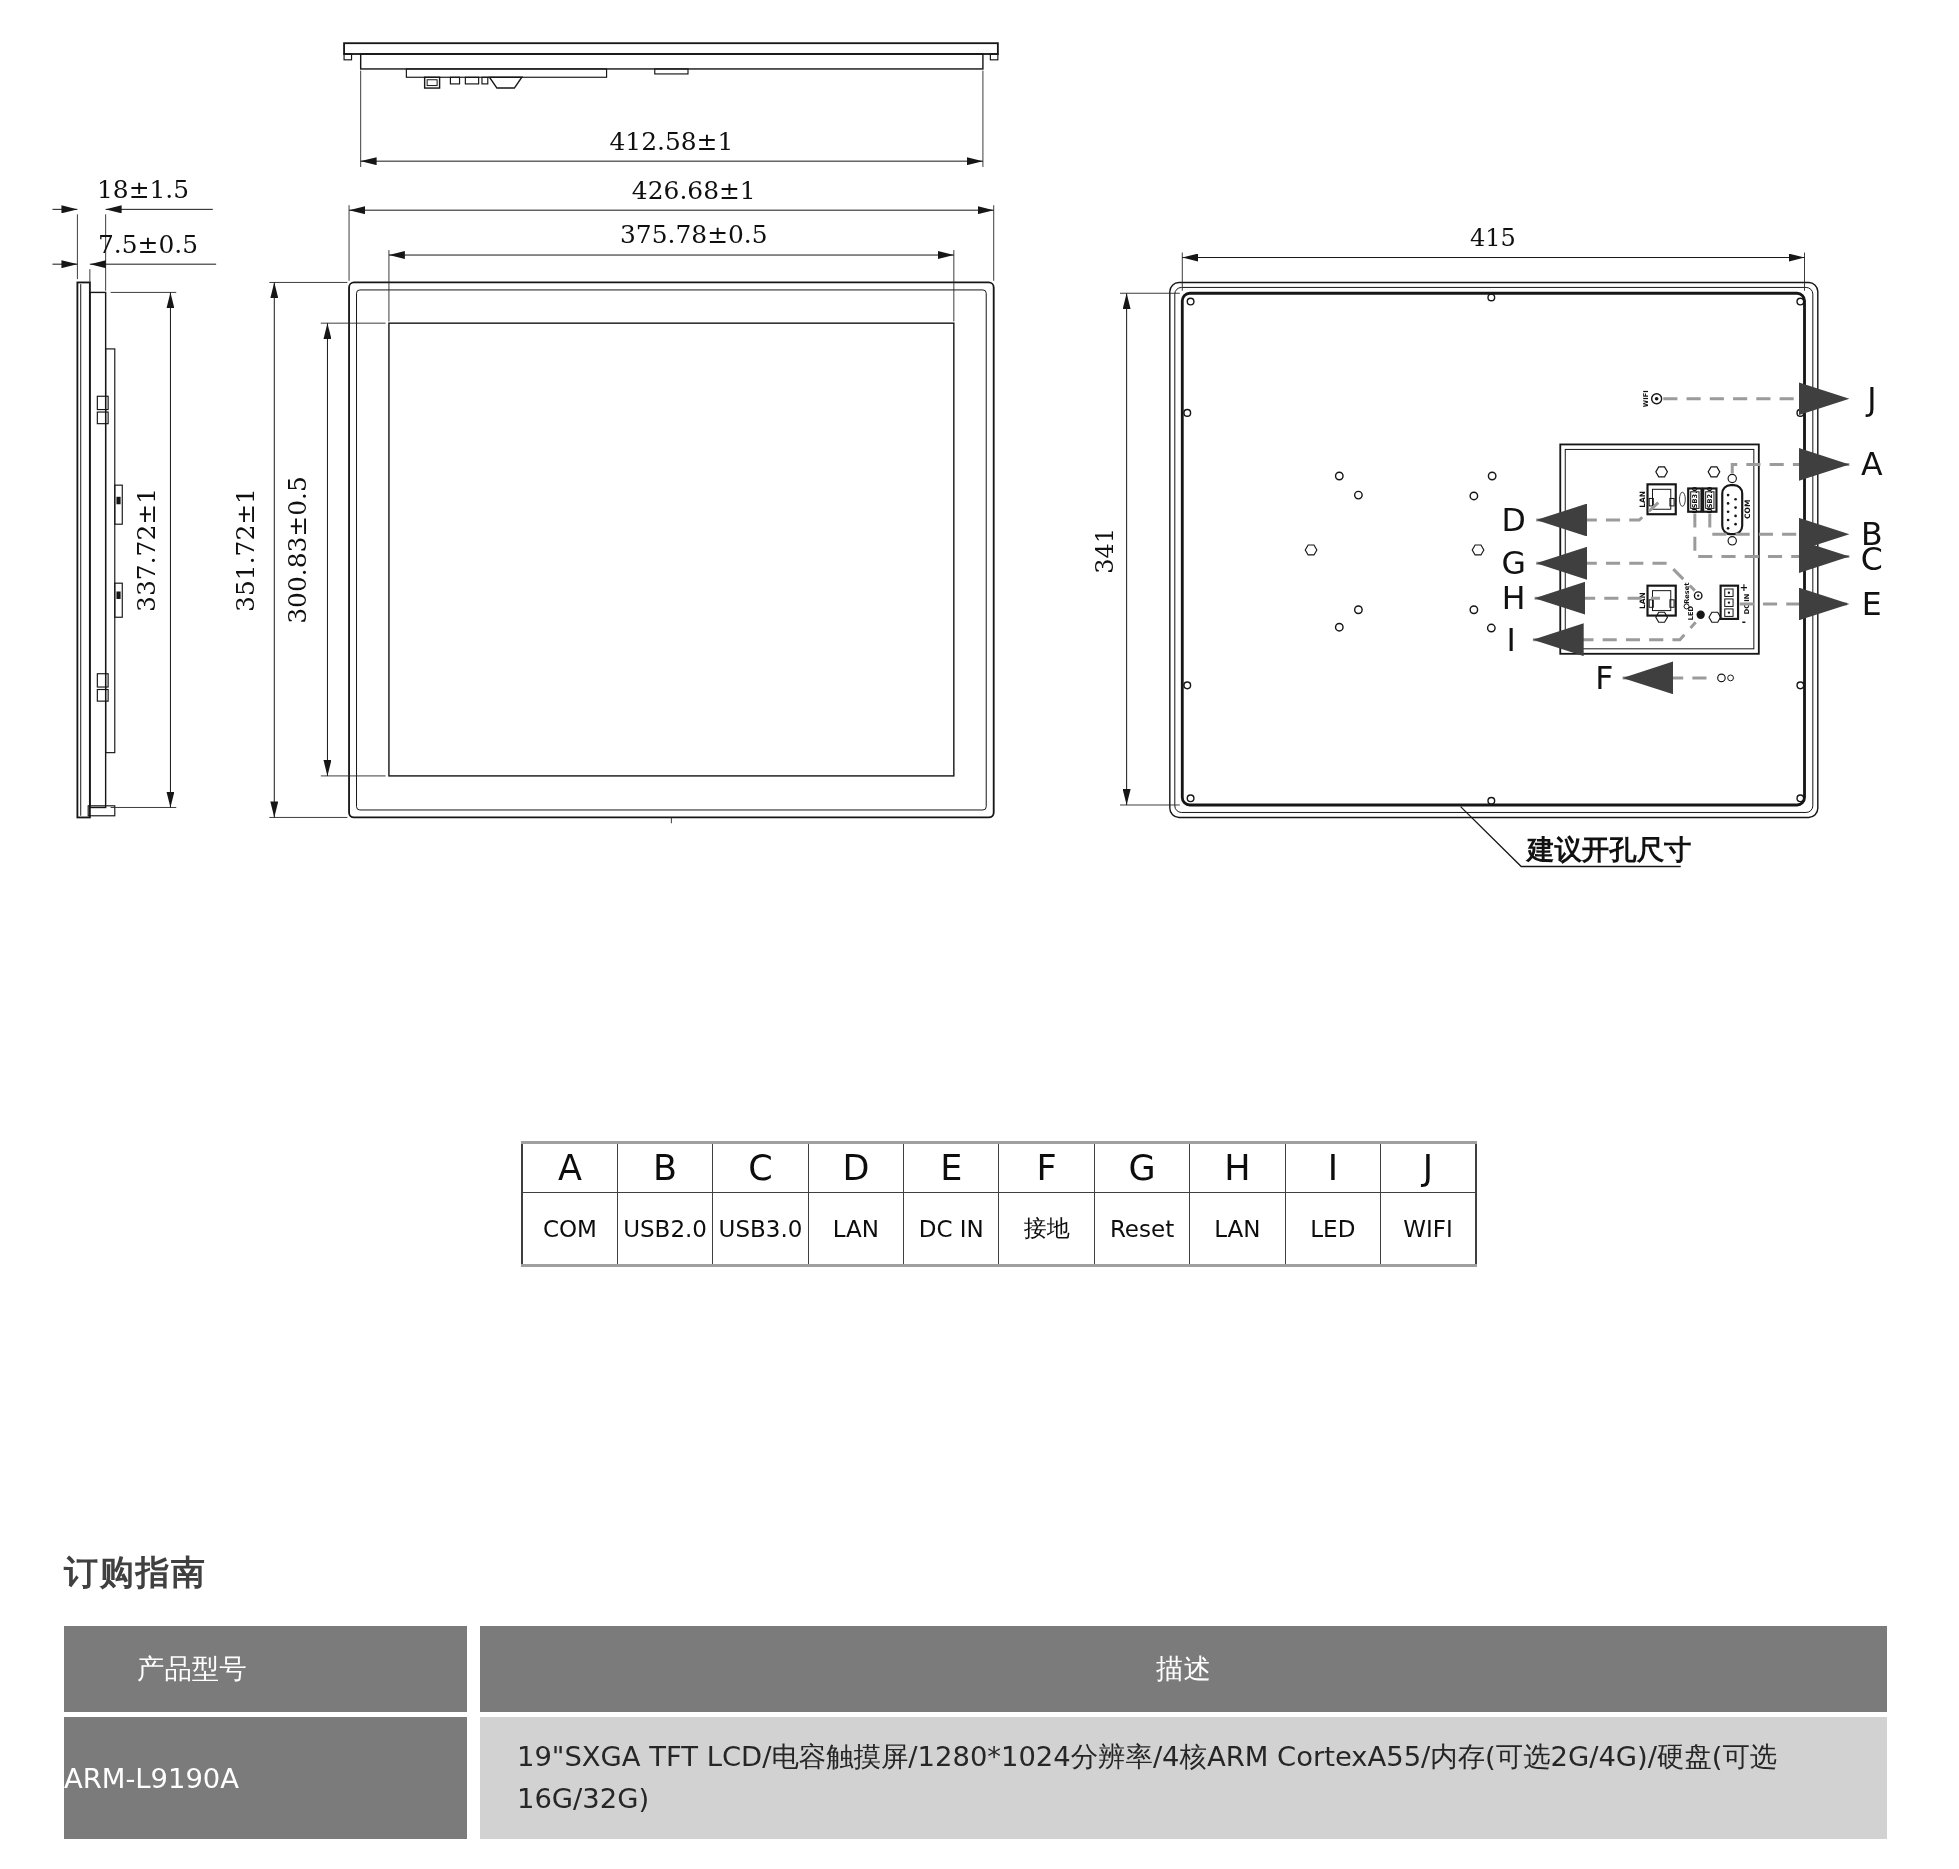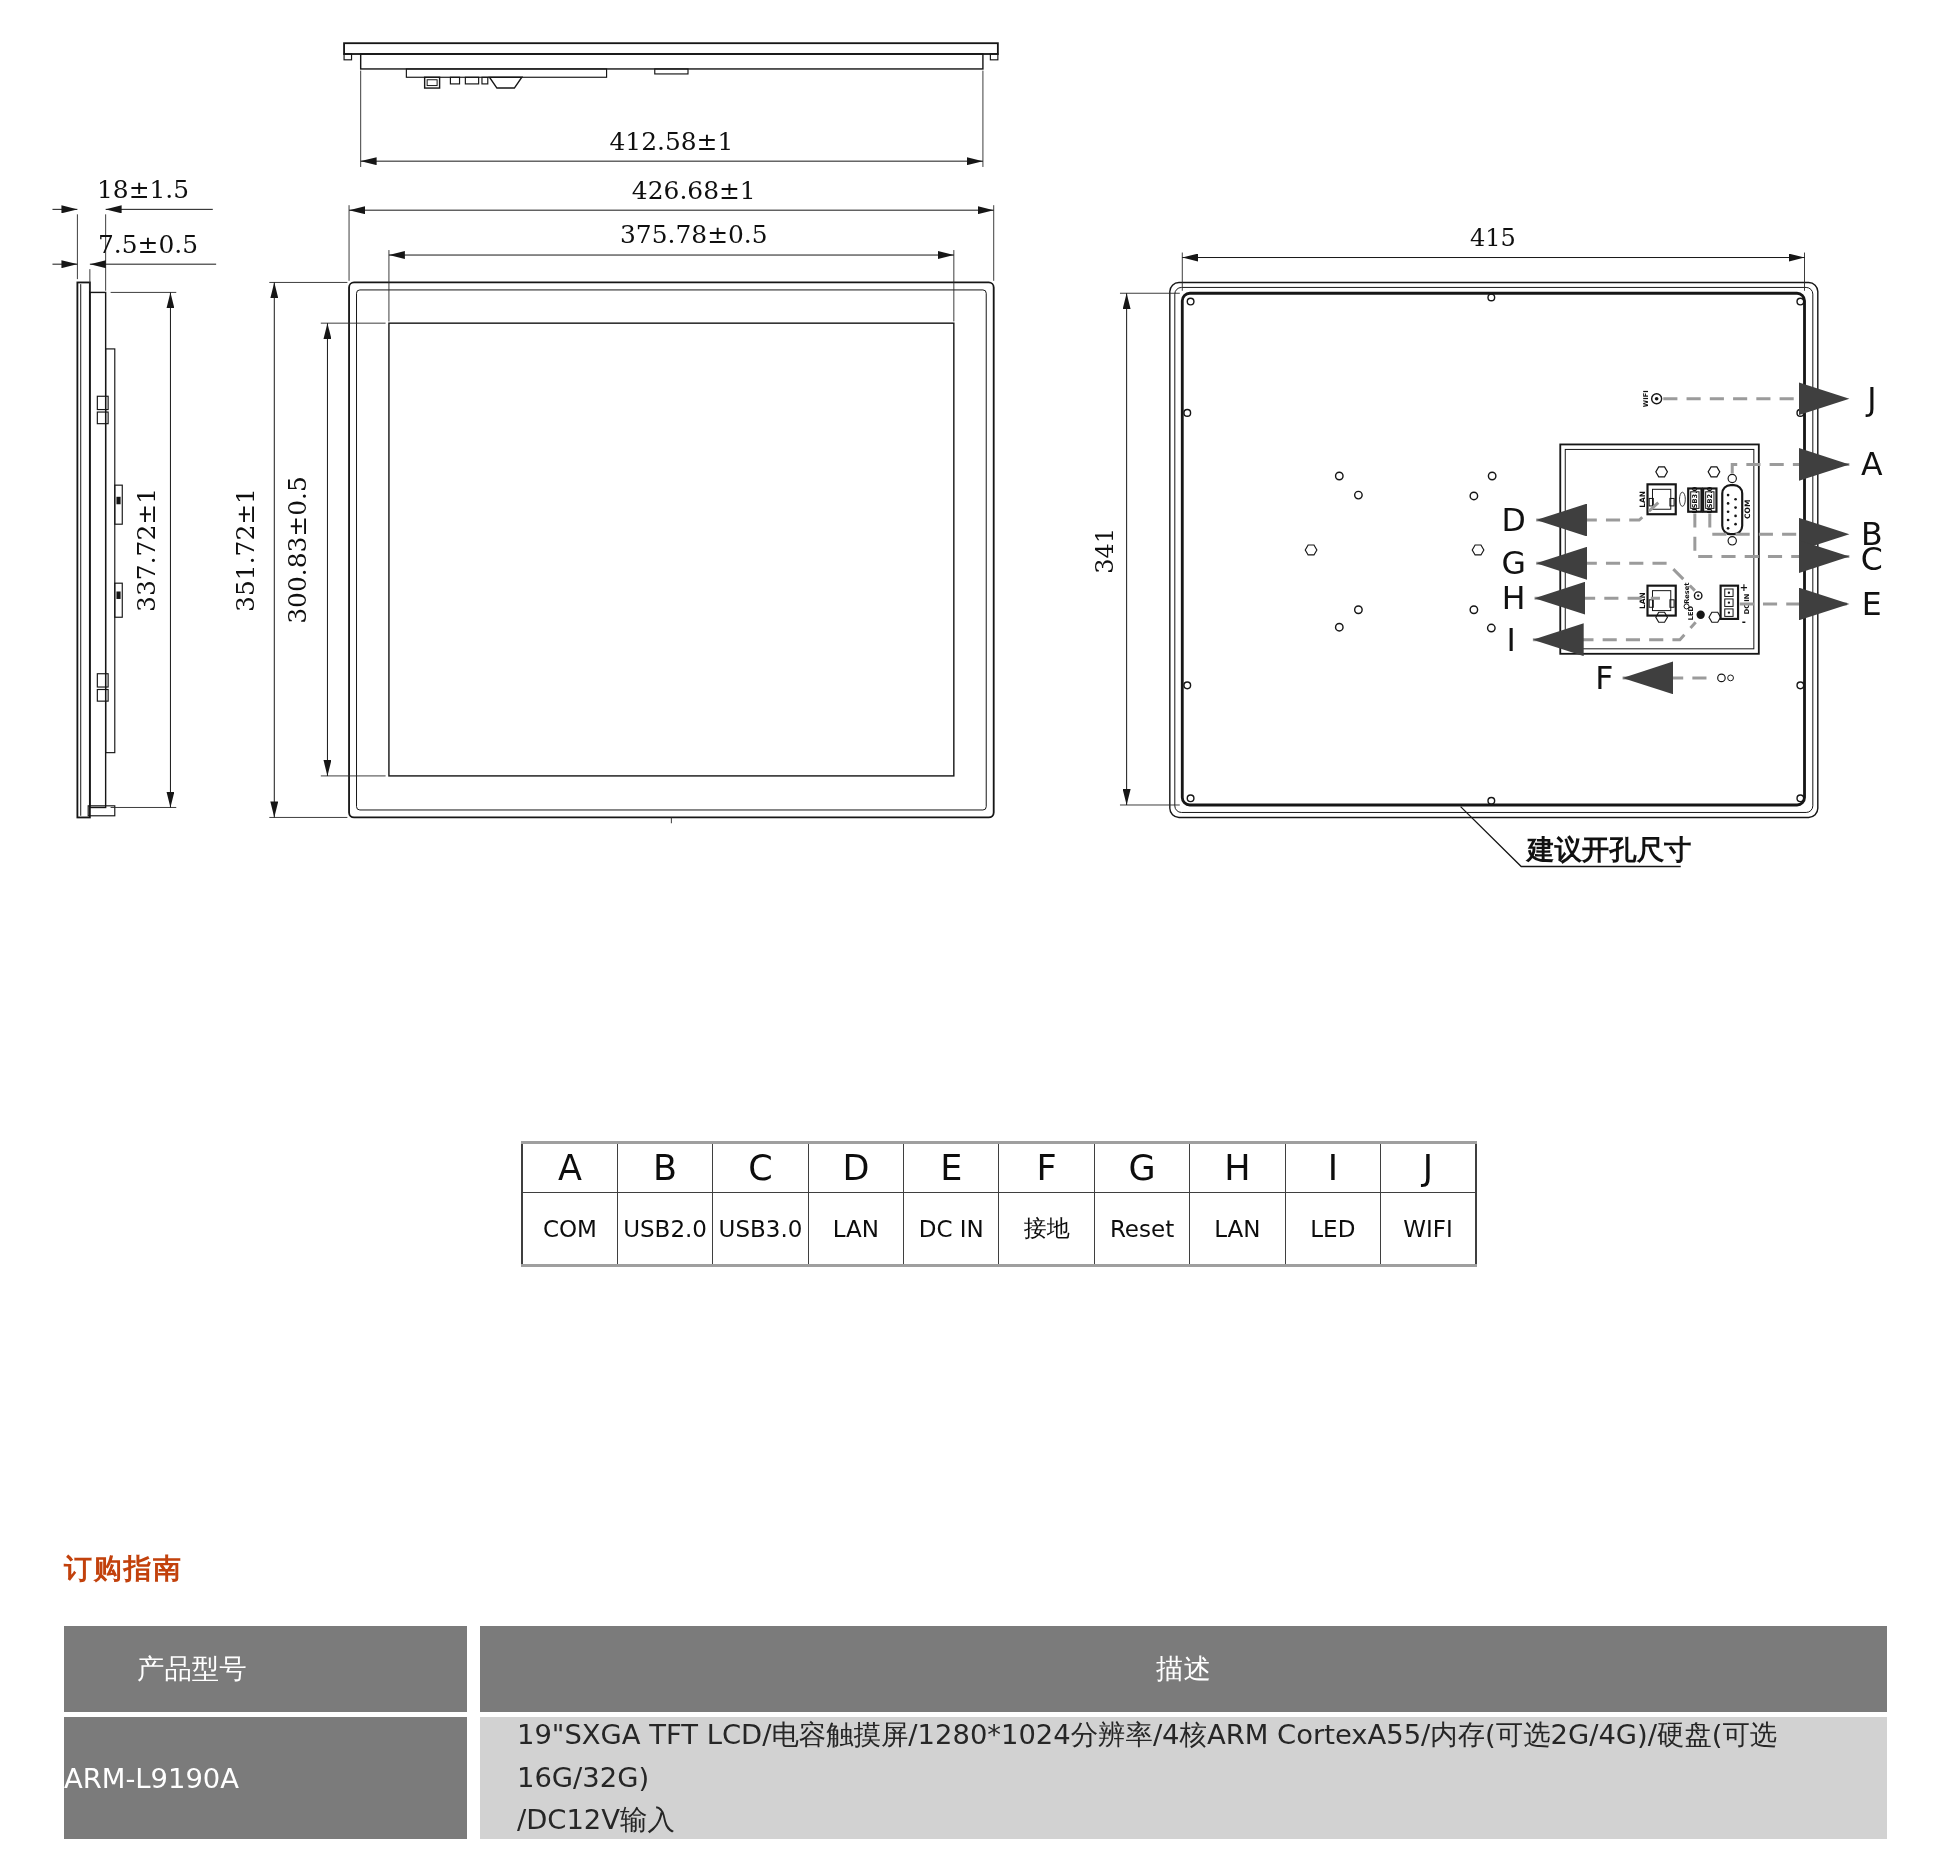--- a/index.html
+++ b/index.html
@@ -25,22 +25,22 @@
   .port-table{position:absolute;left:521px;top:1141px;width:956px;height:118px;}
   .port-table table{width:100%;height:100%;border-collapse:collapse;table-layout:fixed;
      border-top:3.3px solid #9f9f9f;border-bottom:3.3px solid #9f9f9f;
      border-left:2.5px solid #3f3f3f;border-right:2.5px solid #3f3f3f;}
   .port-table td{border:1.7px solid #3f3f3f;text-align:center;vertical-align:middle;
      color:#0d0d0d;background:#ffffff;}
   .port-table tr.keys td{height:46px;font-size:35px;font-weight:500;}
   .port-table tr.vals td{height:69px;font-size:23px;}
 
   
-  .order-heading{position:absolute;left:64px;top:1550px;font-size:28px;font-weight:bold;
-     color:#c2410c;letter-spacing:1.7px;}
+  .order-heading{position:absolute;left:64px;top:1550px;font-size:34px;font-weight:bold;
+     color:#404040;letter-spacing:1.7px;}
   .order-table{position:absolute;left:64px;top:1626px;width:1823px;height:213px;}
   .oc{position:absolute;box-sizing:border-box;}
   .oc-h1{left:0;top:0;width:403px;height:86px;background:#7b7b7b;color:#ffffff;
      font-size:27.4px;display:flex;align-items:center;padding-left:73px;}
   .oc-h2{left:416px;top:0;width:1407px;height:86px;background:#7b7b7b;color:#ffffff;
      font-size:27.4px;display:flex;align-items:center;justify-content:center;}
   .oc-r1{left:0;top:91px;width:403px;height:122px;background:#7b7b7b;color:#ffffff;
      font-size:27.4px;display:flex;align-items:center;}
   .oc-r2{left:416px;top:91px;width:1407px;height:122px;background:#d2d2d2;color:#262626;
      font-size:27.4px;display:flex;flex-direction:column;justify-content:center;
@@ -333,16 +333,15 @@
     <span>产品型号</span>
   </div>
   <div class="oc oc-h2">
     <span>描述</span>
   </div>
   <div class="oc oc-r1">
     <span>ARM-L9190A</span>
   </div>
   <div class="oc oc-r2">
     <div>19"SXGA TFT LCD/电容触摸屏/1280*1024分辨率/4核ARM CortexA55/内存(可选2G/4G)/硬盘(可选16G/32G)</div>
-    <div>/DC12V输入</div>
   </div>
 </div>
 
 
 </body></html>

